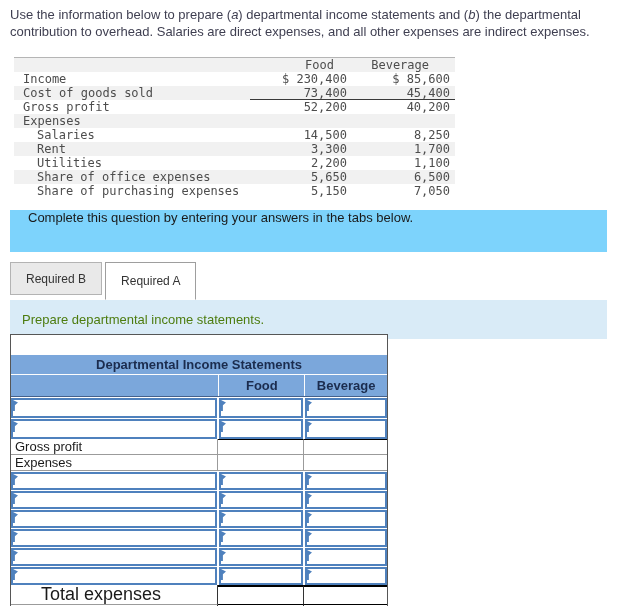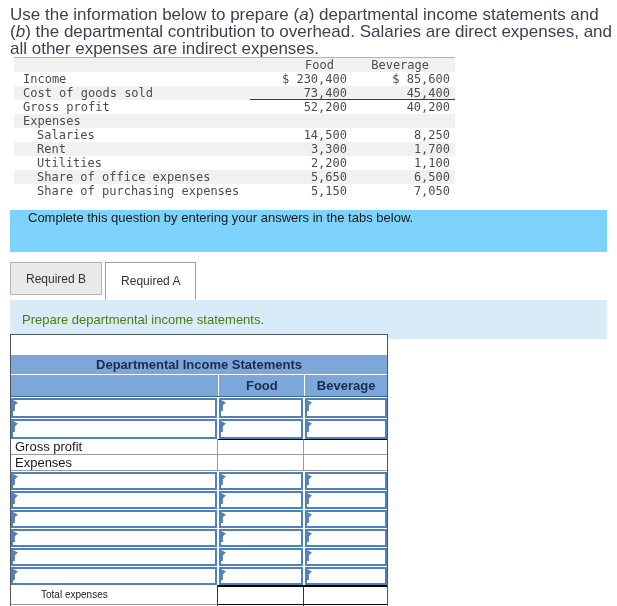--- a/index.html
+++ b/index.html
@@ -1,21 +1,21 @@
 <!DOCTYPE html>
 <html><head>
 <meta charset="utf-8">
 <style>
   * { box-sizing: border-box; margin: 0; padding: 0; }
   html, body { width: 617px; height: 606px; background: #ffffff; overflow: hidden;
     font-family: "Liberation Sans", sans-serif; }
 
   
   .intro { position: absolute; left: 10px; top: 6px; width: 602px;
-    font-size: 17px; line-height: 17px; color: #3f3f51; }
+    font-size: 13px; line-height: 17px; color: #3f3f51; }
   .intro .it { font-style: italic; }
 
   
   .src-table { position: absolute; left: 14px; top: 57px; width: 441px;
     font-family: "DejaVu Sans Mono", "Liberation Mono", monospace;
     font-size: 12px; color: #4d4d4d; border-top: 1px solid #b5b5b5; }
   .srow { display: flex; height: 14px; line-height: 14px; }
   .srow:nth-child(odd) { background: #f1f1f1; }
   .sl  { flex: 0 0 236px; padding-left: 9px; white-space: nowrap; }
   .sl.ind { padding-left: 23px; }
@@ -67,21 +67,21 @@
     clip-path: polygon(0 0, 100% 22%, 38% 48%, 38% 100%, 0 100%); }
 
   .t-srow { display: flex; height: 16px; border-bottom: 1px solid #9b9b9b; }
   .t-srow .sc1 { width: 207px; padding-left: 4px; font-size: 13px; line-height: 15px;
     color: #1a1a1a; border-right: 1px solid #9b9b9b; }
   .t-srow .sc2 { width: 86px; border-right: 1px solid #9b9b9b; }
   .t-srow .sc3 { flex: 1; }
   .t-srow.blacktop .sc2, .t-srow.blacktop .sc3 { border-top: 1px solid #000; }
 
   .t-trow { display: flex; height: 20px; }
-  .t-trow .sc1 { width: 207px; padding-left: 30px; font-size: 10px; line-height: 19px;
+  .t-trow .sc1 { width: 207px; padding-left: 30px; font-size: 18px; line-height: 19px;
     color: #1a1a1a; border-bottom: 1px solid #9b9b9b; border-right: 1px solid #333; }
   .t-trow .sc2 { width: 86px; border-top: 2px solid #000; border-bottom: 1px solid #000;
     border-right: 1px solid #333; }
   .t-trow .sc3 { flex: 1; border-top: 2px solid #000; border-bottom: 1px solid #000; }
 
   .t-brow { display: flex; height: 20px; }
   .t-brow .sc1 { width: 207px; padding-left: 4px; font-size: 13px; line-height: 19px;
     color: #1a1a1a; border-right: 1px solid #333; }
   .t-brow .sc2 { width: 86px; border-bottom: 3px solid #000; border-right: 1px solid #333; }
   .t-brow .sc3 { flex: 1; border-bottom: 3px solid #000; }

